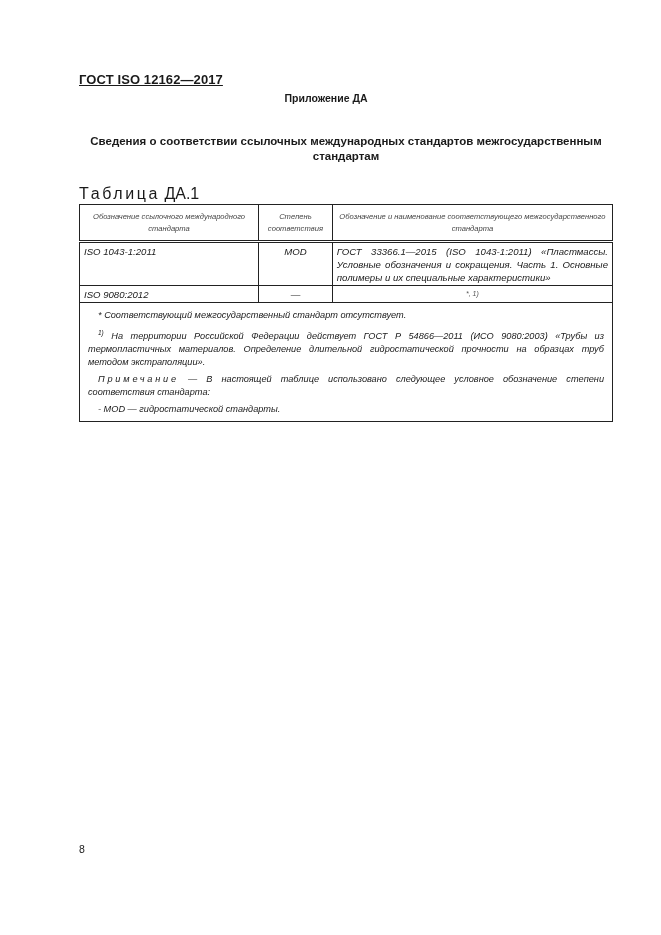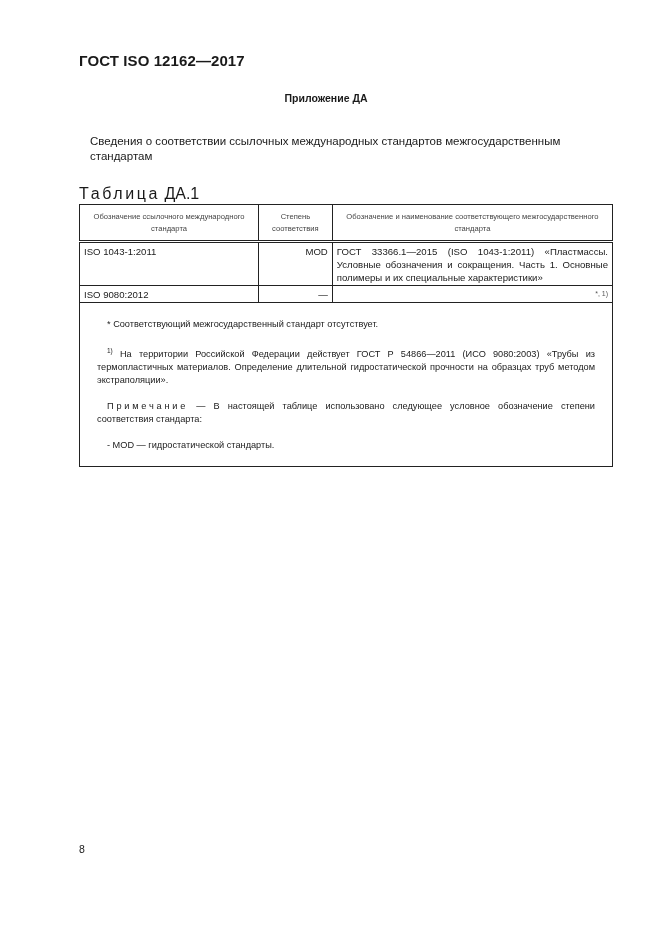--- a/index.html
+++ b/index.html
@@ -1,36 +1,36 @@
 <!DOCTYPE html>
 <html><head>
 <meta charset="utf-8">
 <style>
   html, body { margin: 0; padding: 0; background: #ffffff; }
   body { width: 661px; height: 935px; position: relative; overflow: hidden;
          font-family: "Liberation Sans", "DejaVu Sans", sans-serif; color: #1a1a1a; }
-  .doc-header { position: absolute; left: 79px; top: 52px; font-size: 15px; font-weight: bold; letter-spacing: 0.1px; }
+  .doc-header { position: absolute; left: 79px; top: 72px; font-size: 13px; font-weight: bold; letter-spacing: 0.1px; text-decoration: underline; }
   .appendix { position: absolute; left: 0; width: 652px; top: 92px; text-align: center; font-size: 10.5px; font-weight: bold; line-height: 13px; }
   .appendix .sub { font-weight: bold; }
-  .section-title { position: absolute; left: 90px; width: 512px; top: 134px; text-align: left; font-size: 11.5px; font-weight: normal; line-height: 14.5px; }
+  .section-title { position: absolute; left: 90px; width: 512px; top: 134px; text-align: center; font-size: 11.5px; font-weight: bold; line-height: 14.5px; }
   .table-caption { position: absolute; left: 79px; top: 185px; font-size: 16px; }
   .table-caption .spaced { letter-spacing: 2.6px; }
   table.da { position: absolute; left: 79px; top: 204px; width: 534px; border-collapse: collapse; font-size: 9.6px; }
-  table.da td, table.da th { border: 1px solid #222; padding: 12px 4px; vertical-align: top; }
+  table.da td, table.da th { border: 1px solid #222; padding: 12px 4px; vertical-align: top; font-style: italic; }
   table.da th { font-weight: normal; font-size: 7.6px; color: #444; line-height: 11.5px; padding-top: 6px; padding-bottom: 6px; text-align: center; vertical-align: middle; }
   table.da tr.head th { border-bottom: 3px double #222; }
   .c1 { width: 170px; }
   .c2 { width: 70px; }
   .c3 { width: 266px; }
   table.da td { line-height: 13px; padding-top: 2px; padding-bottom: 1px; }
-  td.center { text-align: right; }
+  td.center { text-align: center; }
   td.justify { text-align: justify; }
   .sup-note { font-size: 7px; vertical-align: top; position: relative; top: -1px; color: #555; }
   td.notes { font-size: 9.2px; line-height: 11.4px; padding: 2px 4px 4px 4px; text-align: justify; }
-  td.notes p { margin: 13px; }
+  td.notes p { margin: 4px; }
   td.notes .indent { text-indent: 10px; }
   td.notes sup { font-size: 6.5px; }
   .spaced-word { letter-spacing: 2.8px; }
   .page-number { position: absolute; left: 79px; top: 843px; font-size: 10.5px; }
 </style>
 </head>
 <body>
 
 <div class="doc-header">ГОСТ ISO 12162—2017</div>
 

